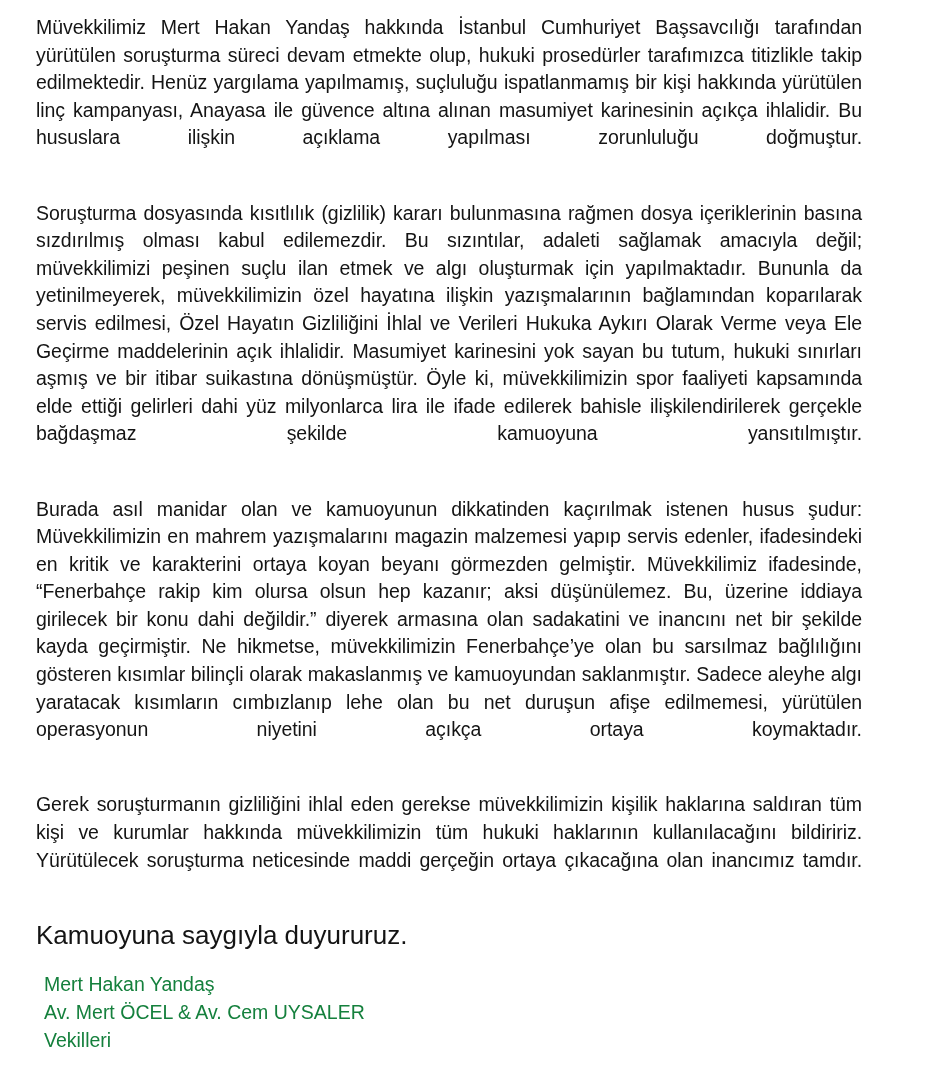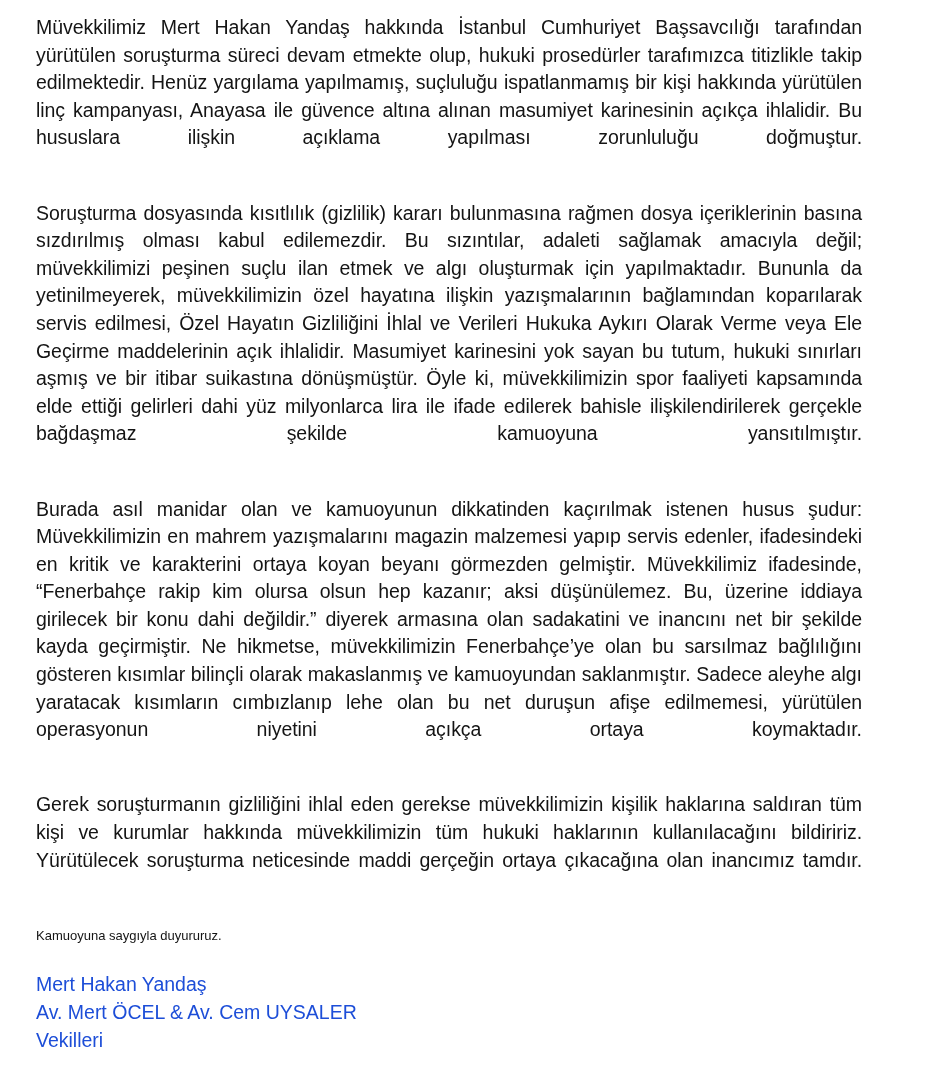--- a/index.html
+++ b/index.html
@@ -39,31 +39,31 @@
     word-spacing: 0.1px;
   }
   
   p.para::after {
     content: "";
     display: inline-block;
     width: 100%;
   }
   p.closing {
     margin: 0 0 22px 0;
-    font-size: 13px;
+    font-size: 26px;
     line-height: 27.6px;
     text-align: left;
     color: #141414;
   }
   .signature {
-    margin: 0;
+    margin: 8px;
     font-size: 19.5px;
     line-height: 27.6px;
     text-align: left;
-    color: #1d4ed8;
+    color: #15803d;
   }
   .signature .sig-line {
     display: block;
     white-space: nowrap;
   }
 </style>
 </head>
 <body>
 
 <div class="page">

